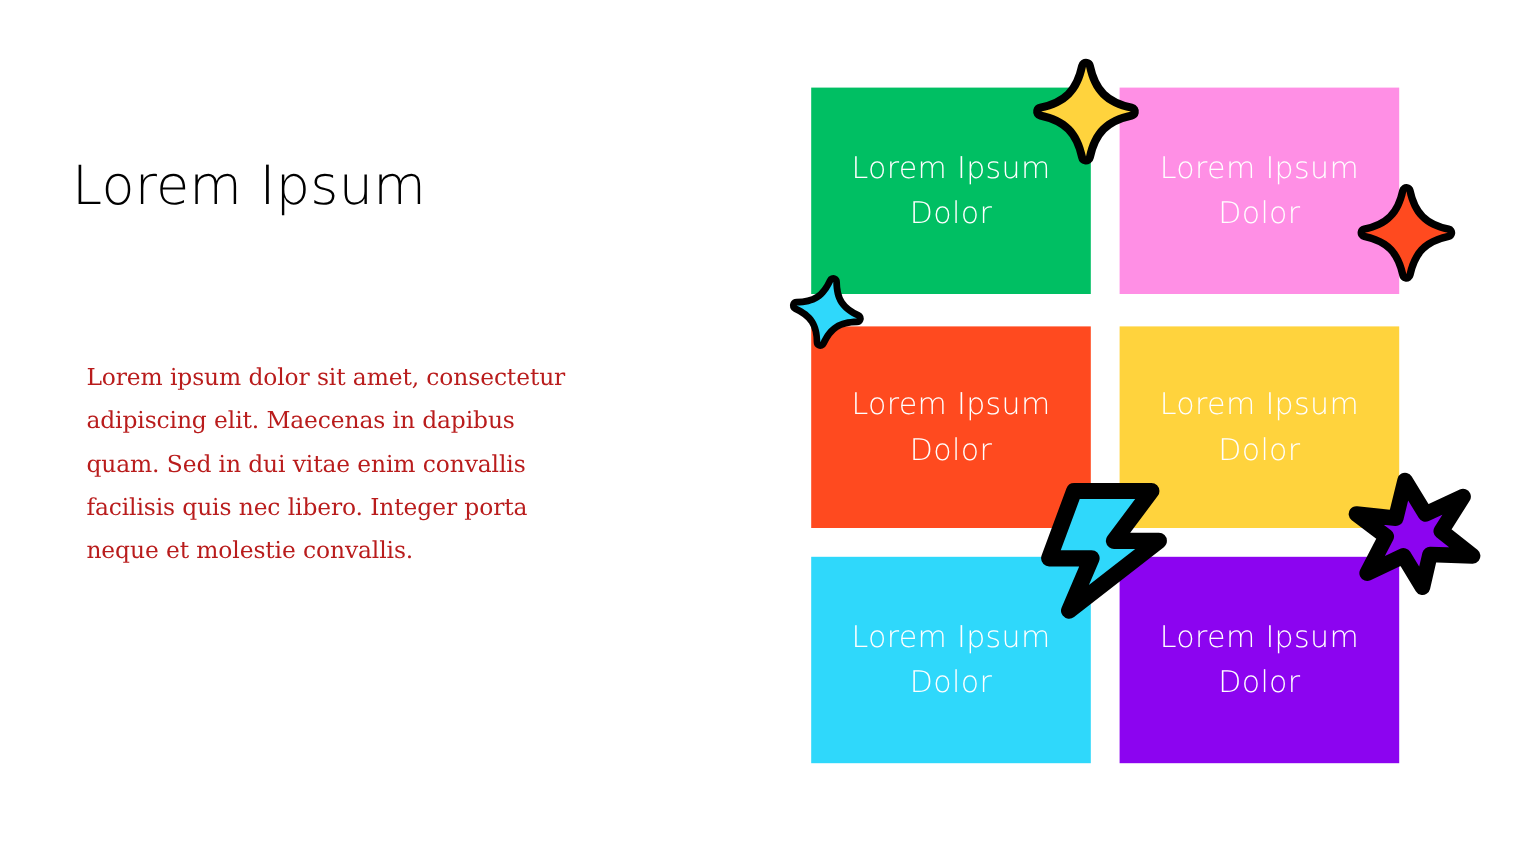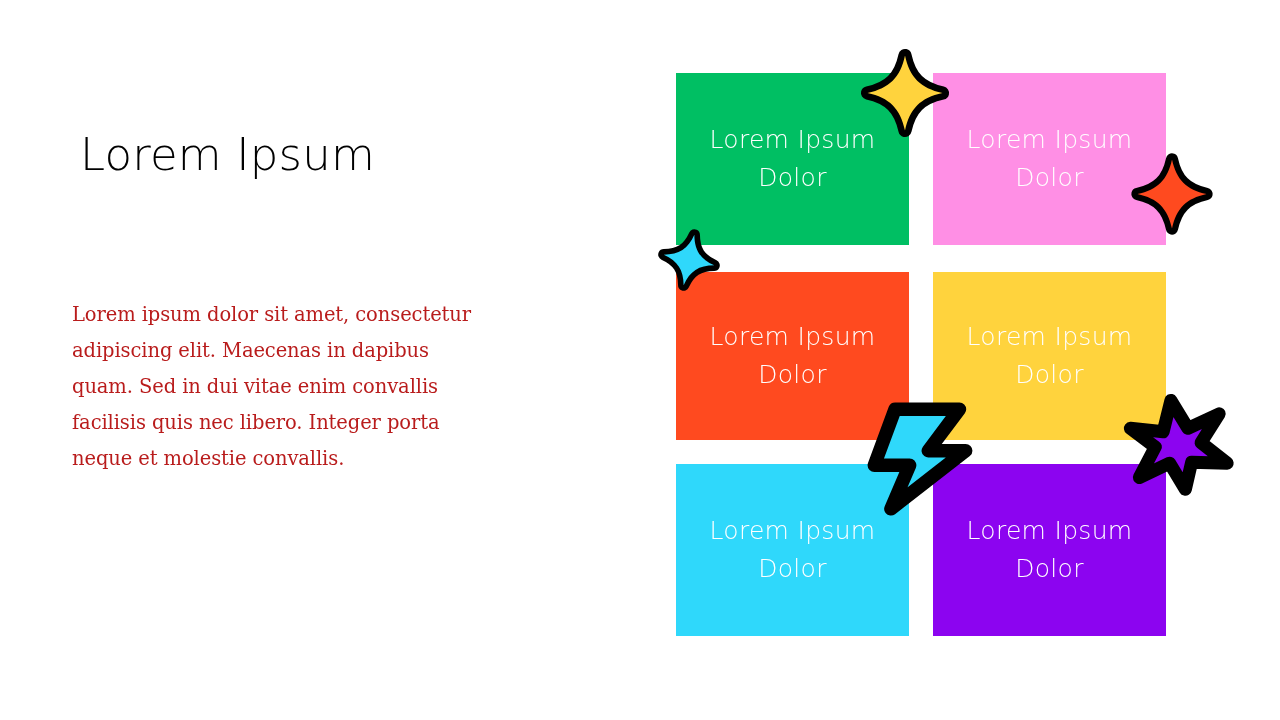--- a/index.html
+++ b/index.html
@@ -19,21 +19,21 @@
     position: absolute;
     inset: 0;
     width: 1280px;
     height: 720px;
     background: #ffffff;
   }
 
   
   .left-col {
     position: absolute;
-    left: 80px;
+    left: 60px;
     top: 130px;
     width: 430px;
   }
 
   .slide-title {
     font-family: "DejaVu Sans", sans-serif;
     font-weight: 300;
     font-size: 45px;
     line-height: 1.1;
     color: #000000;

